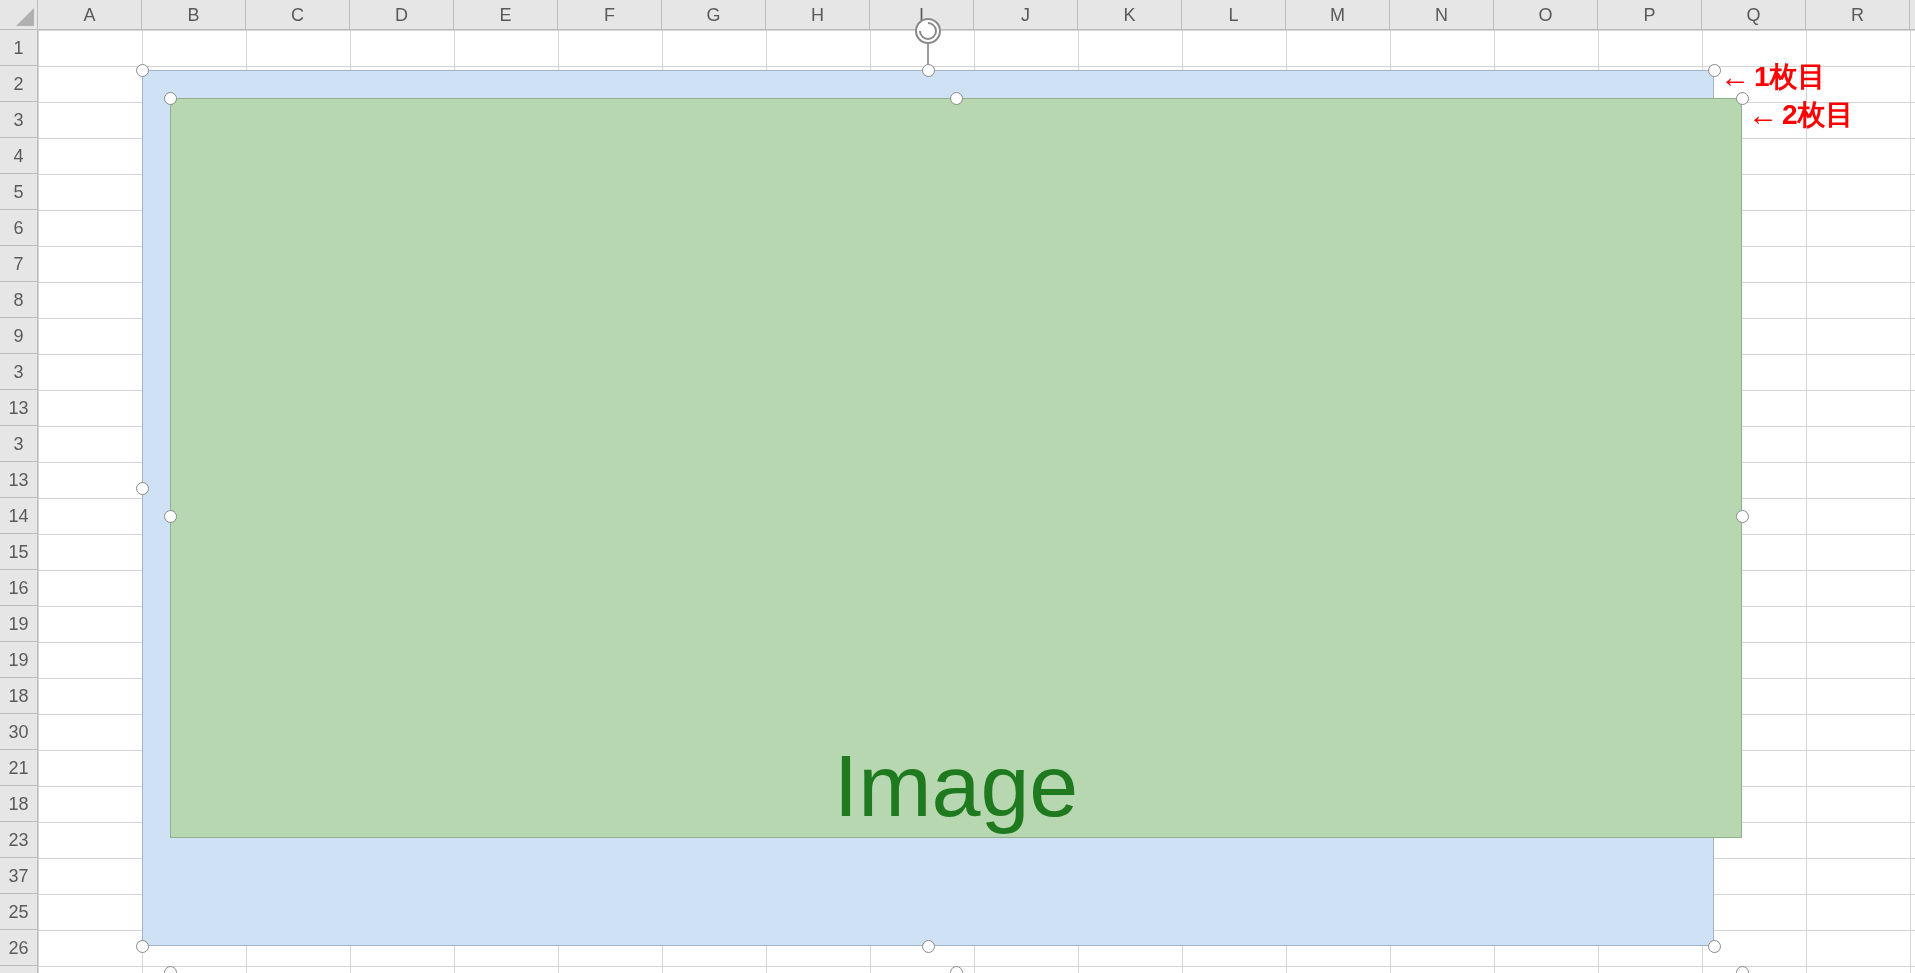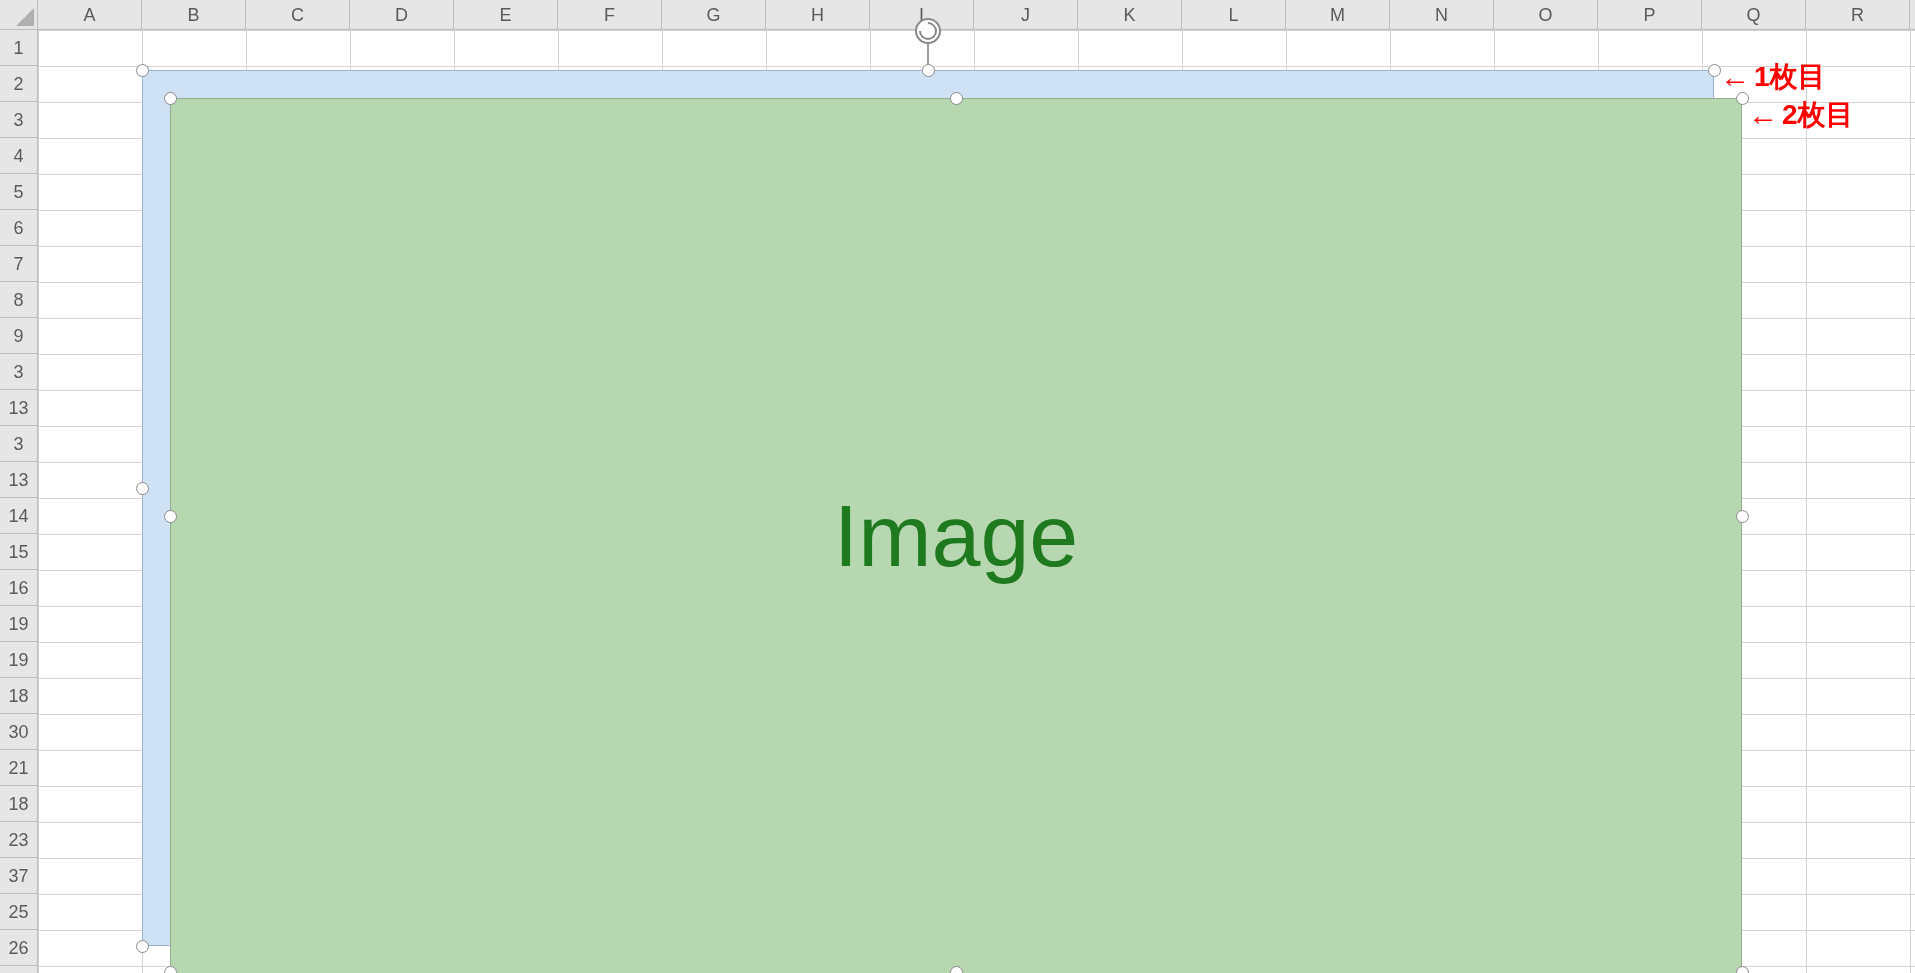--- a/index.html
+++ b/index.html
@@ -89,27 +89,27 @@
   #shape1 {
     position: absolute;
     left: 142px;  top: 70px;
     width: 1572px; height: 876px;
     background: #cfe1f5;
     border:1px solid #9fb4c9;
   }
   #shape2 {
     position: absolute;
     left: 170px; top: 98px;
-    width: 1572px; height: 876px;
+    width: 1572px; height: 740px;
     background: #b6d7b0;
     border:1px solid #8fb08a;
     display:flex;
     flex-direction:column;
     align-items:center;
-    justify-content:center;
+    justify-content:flex-end;
     gap:40px;
   }
   #shape2 .big-text{
     color:#1f7a1f;
     font-size:88px;
     font-family:"Segoe UI", Arial, sans-serif;
   }
 
   
   .handle {

